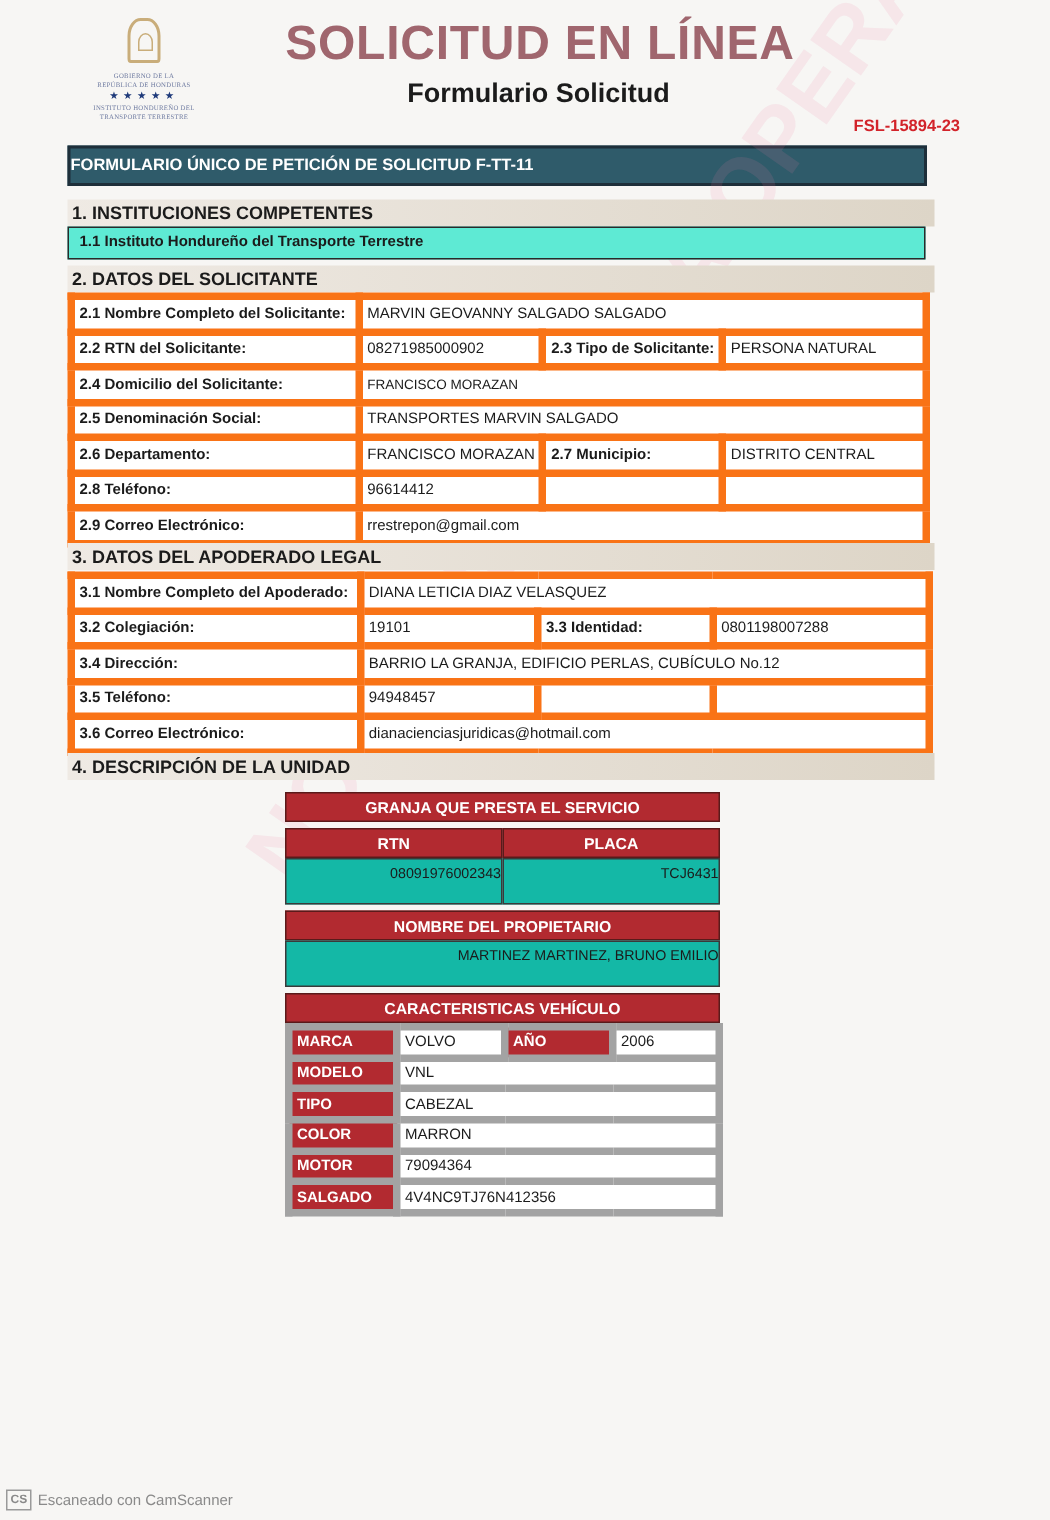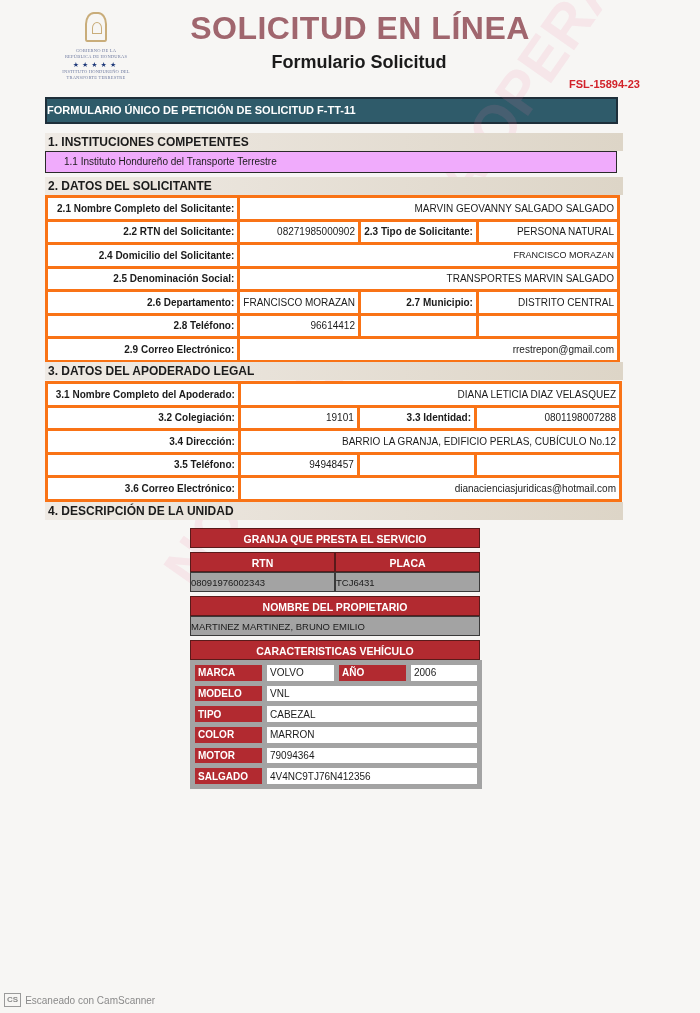--- a/index.html
+++ b/index.html
@@ -14,31 +14,31 @@
 
   .title { position: absolute; left: 0; width: 700px; top: 10px; text-align: center; font-size: 32px; font-weight: bold; color: #a0666e; letter-spacing: 0.5px; padding-left: 20px; }
   .subtitle { position: absolute; left: 0; width: 700px; top: 52px; text-align: center; font-size: 18px; font-weight: bold; color: #1b1b1b; padding-left: 18px; }
   .code { position: absolute; right: 60px; top: 78px; font-size: 11px; font-weight: bold; color: #d2232a; }
 
   .banner { position: absolute; left: 45px; top: 97px; width: 573px; height: 27px; background: #2f5b6a; border: 2px solid #1e2f3a; color: #fff; text-align: left; font-size: 11px; font-weight: bold; line-height: 23px; }
 
   .sec { position: absolute; left: 45px; width: 578px; height: 18px; background: linear-gradient(to right, #efeae4 0%, #ddd5c7 100%); font-size: 12px; font-weight: bold; padding-left: 3px; line-height: 18px; }
 
   table.grid { position: absolute; border-collapse: collapse; font-size: 10px; background: #fff; }
-  table.grid td { border: 3px solid #f97316; height: 23.5px; padding: 0 3px; white-space: nowrap; vertical-align: middle; text-align: right; }
+  table.grid td { border: 5px solid #f97316; height: 23.5px; padding: 0 3px; white-space: nowrap; vertical-align: middle; }
   table.grid td.lab { font-weight: bold; }
   table.grid td.val { font-size: 10px; }
 
-  .inst { position: absolute; left: 45px; top: 151px; width: 572px; height: 22px; border: 1px solid #2a2a2a; background: #f0abfc; font-size: 10px; font-weight: normal; padding-left: 18px; line-height: 20px; }
+  .inst { position: absolute; left: 45px; top: 151px; width: 572px; height: 22px; border: 1px solid #2a2a2a; background: #5eead4; font-size: 10px; font-weight: bold; padding-left: 7px; line-height: 20px; }
 
   .unit { position: absolute; left: 190px; width: 290px; font-size: 10px; }
   .rhead { background: #b22a30; color: #fff; font-weight: bold; text-align: center; height: 20px; line-height: 20px; border: 1px solid #5a1a1a; font-size: 10.5px; }
   .rowcells { display: flex; }
   .rowcells > div { flex: 1; }
-  .wcell { background: #a3a3a3; border: 1px solid #3a3a3a; height: 20px; line-height: 20px; text-align: left; font-size: 9.5px; }
+  .wcell { background: #14b8a6; border: 1px solid #3a3a3a; height: 31px; line-height: 20px; text-align: right; font-size: 9.5px; }
   .gap { height: 4px; }
 
   table.veh { border-collapse: collapse; width: 292px; font-size: 10px; }
   table.veh td { height: 20.7px; border: 5px solid #a3a3a3; padding: 0 3px; }
   table.veh td.vl { background: #b22a30; color: #fff; font-weight: bold; width: 72px; }
   table.veh td.vv { background: #fff; }
 
   .watermark { position: absolute; left: 150px; top: 180px; font-size: 60px; font-weight: bold; color: rgba(240, 120, 160, 0.13); transform: rotate(-55deg); transform-origin: left top; white-space: nowrap; pointer-events: none; top: 560px; }
 
   .footer { position: absolute; left: 4px; top: 993px; font-size: 10px; color: #8a8a8a; display: flex; align-items: center; gap: 4px; }

